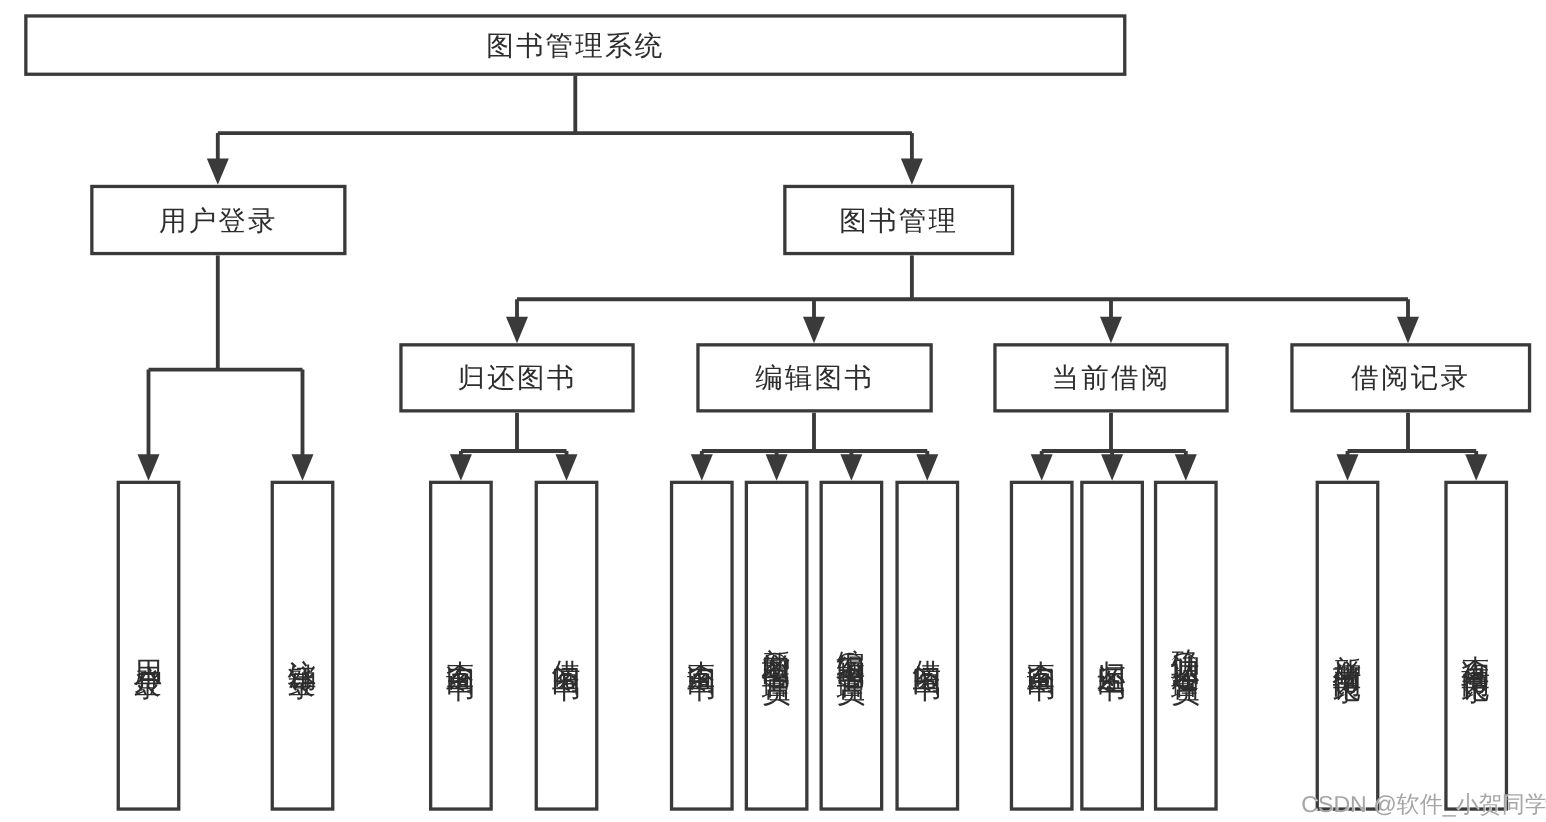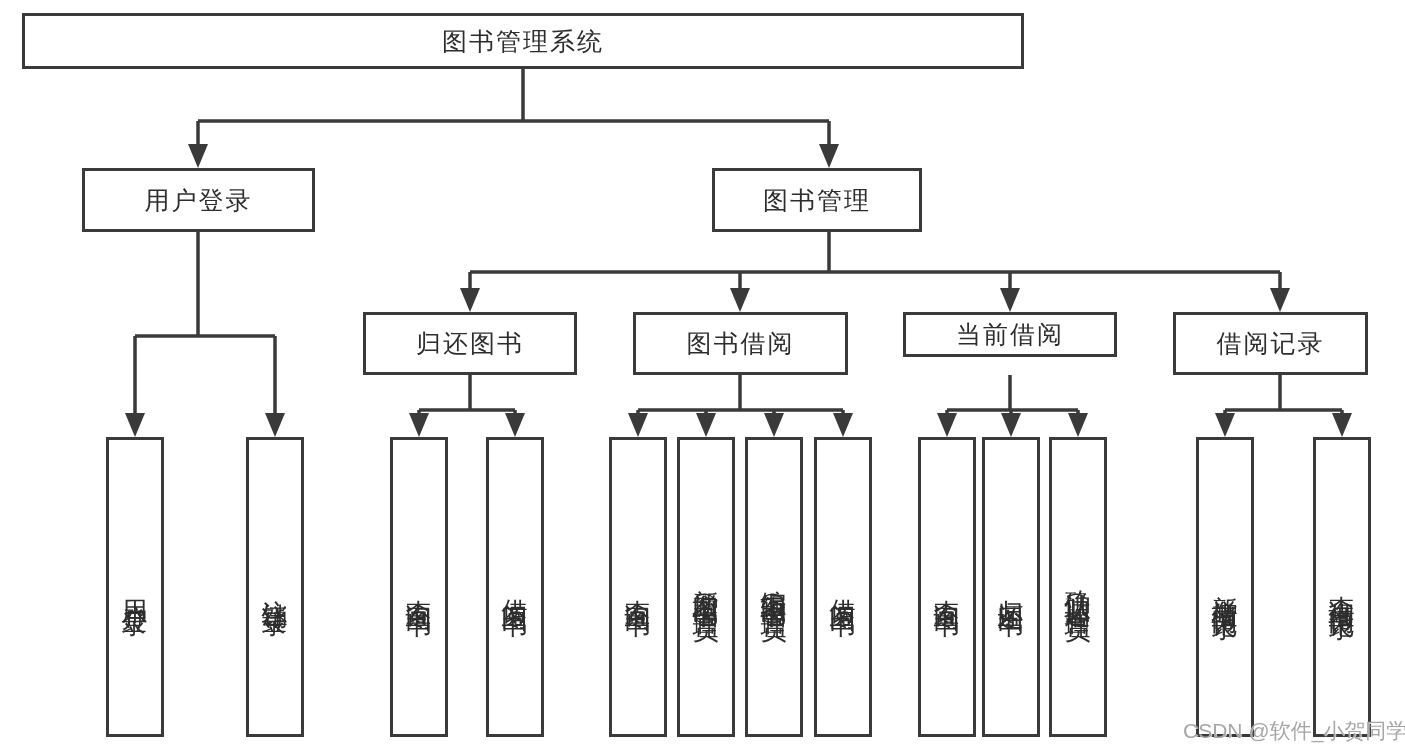--- a/index.html
+++ b/index.html
@@ -116,23 +116,23 @@
     <use href="#ah" transform="translate(1225,437)"></use>
     <use href="#ah" transform="translate(1342,437)"></use>
   </svg>
 
   <div class="hbox" style="left:22px;top:13px;width:1002px;height:56px">图书管理系统</div>
 
   <div class="hbox" style="left:82px;top:168px;width:233px;height:64px">用户登录</div>
   <div class="hbox" style="left:712px;top:168px;width:210px;height:64px">图书管理</div>
 
   <div class="hbox" style="left:363px;top:312px;width:214px;height:63px">归还图书</div>
-  <div class="hbox" style="left:633px;top:312px;width:215px;height:63px">图书借阅</div>
-  <div class="hbox" style="left:903px;top:312px;width:214px;height:45px">当前借阅</div>
-  <div class="hbox" style="left:1173px;top:312px;width:195px;height:63px">借阅记录</div>
+  <div class="hbox" style="left:633px;top:312px;width:215px;height:63px">编辑图书</div>
+  <div class="hbox" style="left:903px;top:312px;width:214px;height:63px">当前借阅</div>
+  <div class="hbox" style="left:1173px;top:312px;width:219px;height:63px">借阅记录</div>
 
   <div class="vbox" style="left:106px">
     <span>用户登录</span>
   </div>
   <div class="vbox" style="left:246px">
     <span>注销登录</span>
   </div>
 
   <div class="vbox" style="left:390px">
     <span>查询图书</span>

